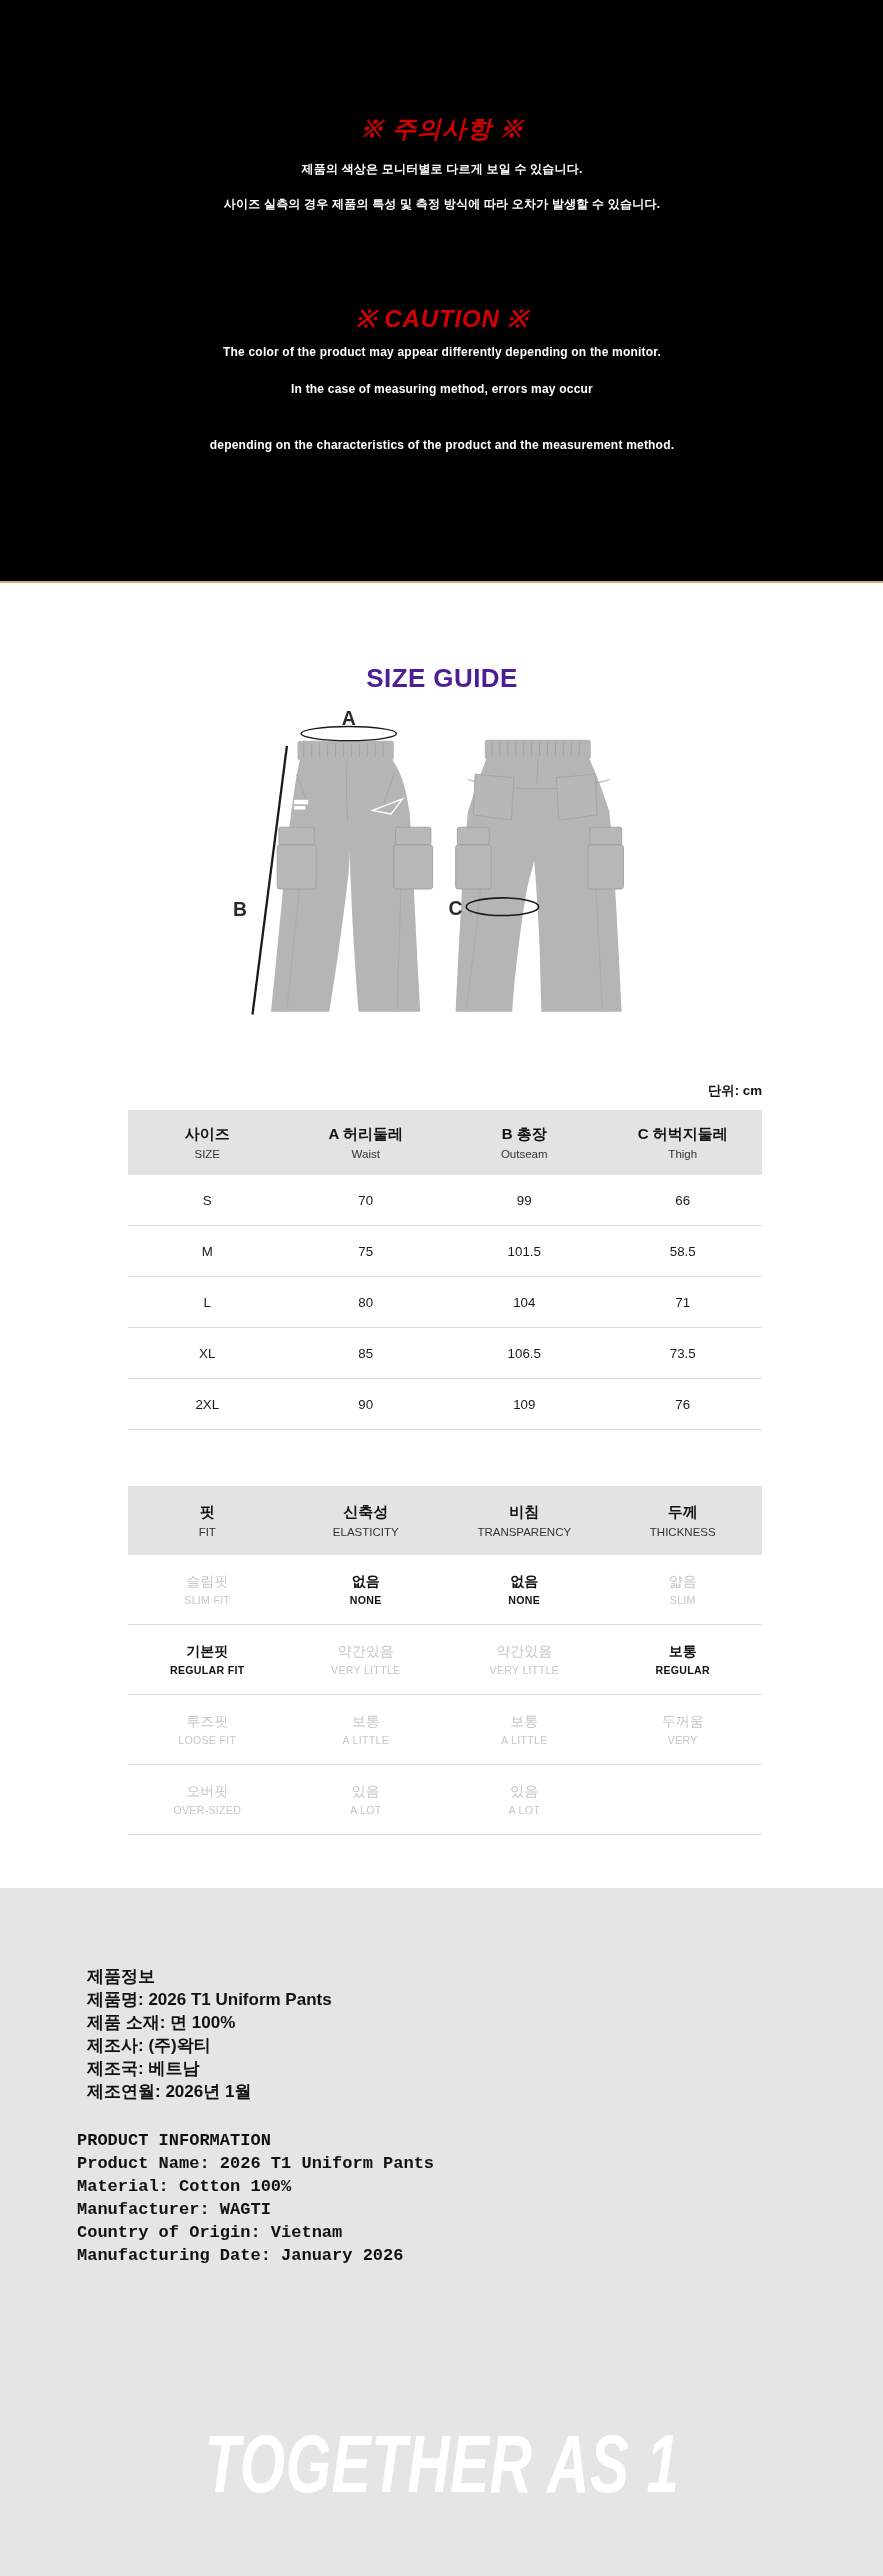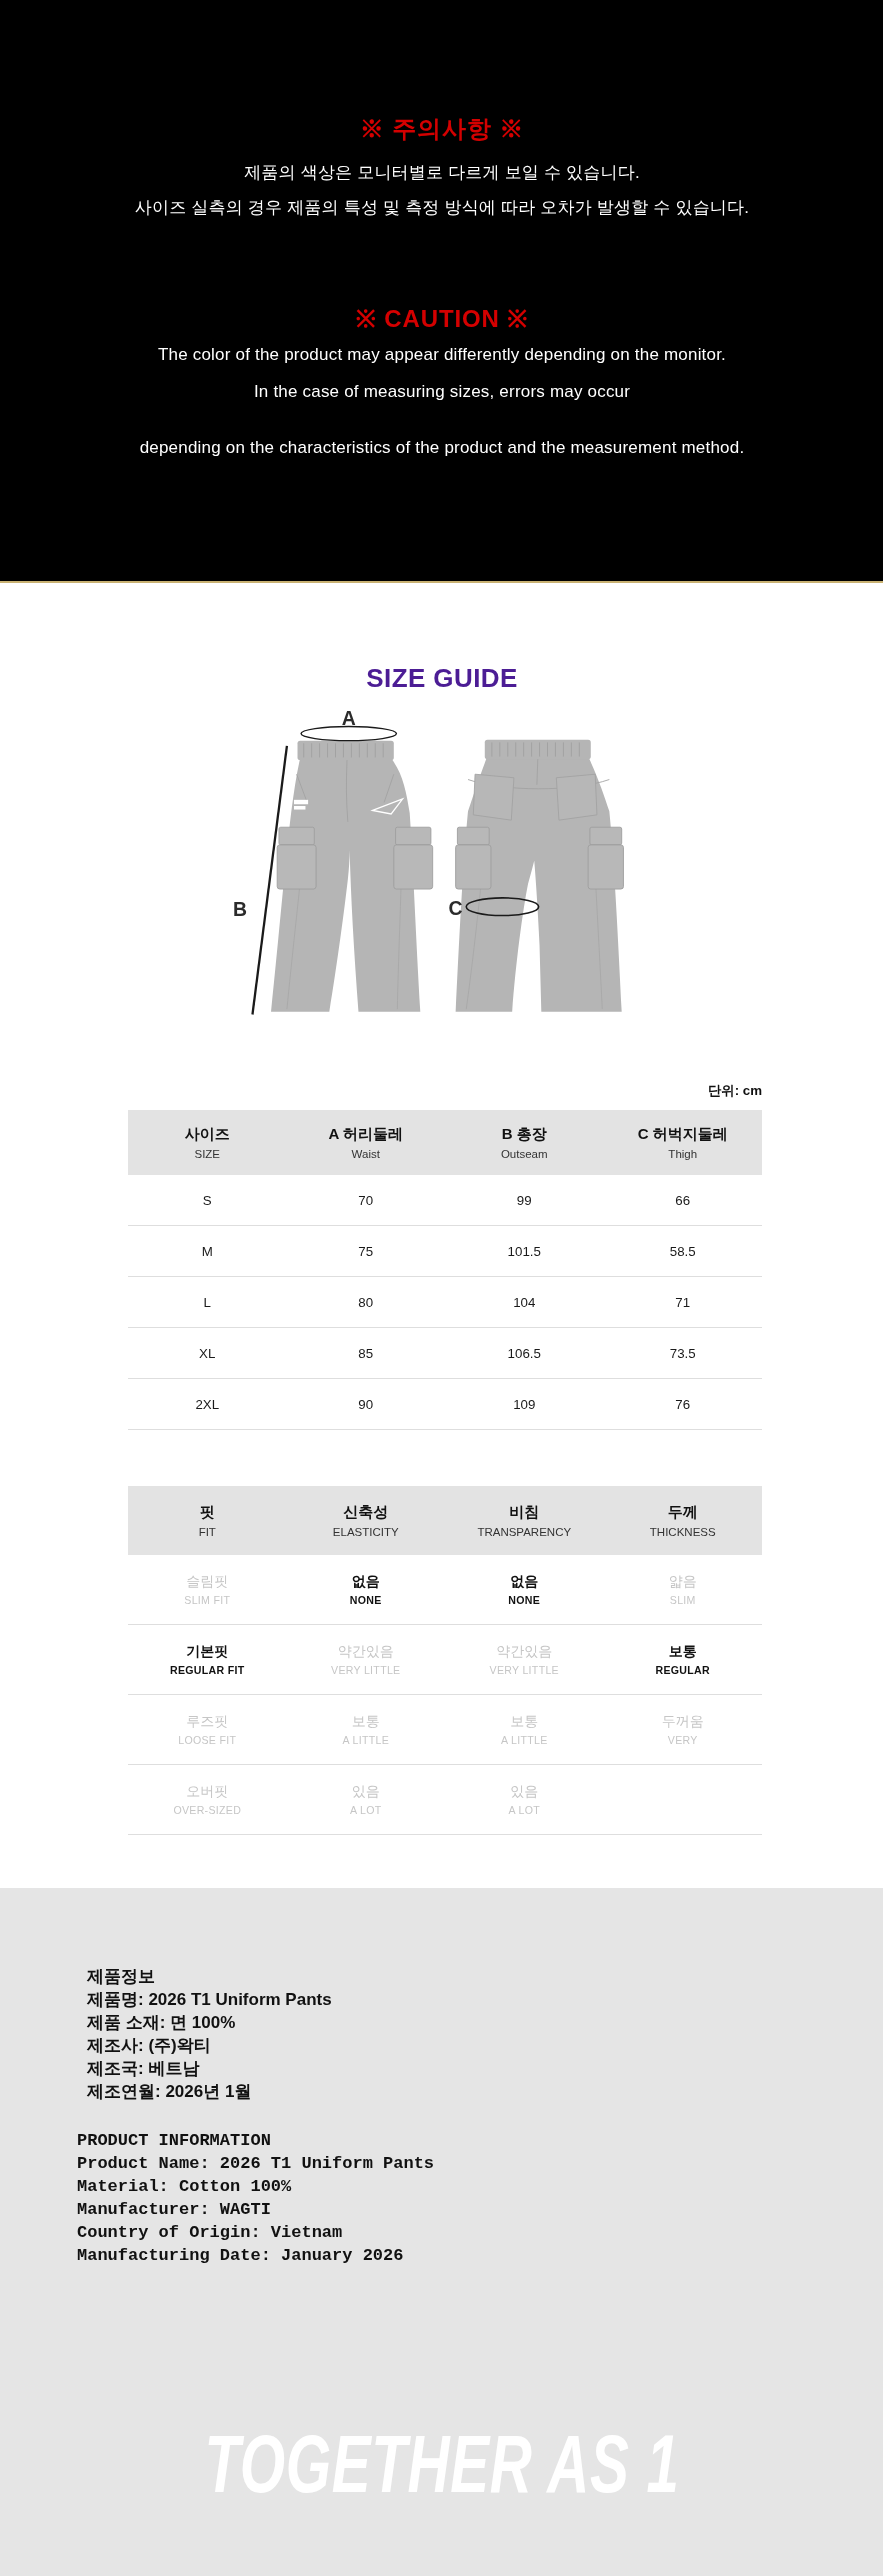--- a/index.html
+++ b/index.html
@@ -3,22 +3,22 @@
 <meta charset="utf-8">
 <style>
   html,body{margin:0;padding:0;background:#fff;}
   .page{position:relative;width:884px;height:2576px;overflow:hidden;
         font-family:"Liberation Sans",sans-serif;background:#fff;}
 
   
   .black-section{position:absolute;left:0;top:0;width:884px;height:581px;background:#000;}
   .gold-divider{position:absolute;left:0;top:581px;width:884px;height:1.8px;background:#c9b273;}
   .abs-center{position:absolute;left:0;width:884px;text-align:center;}
-  .notice-title{font-size:24px;font-weight:800;color:#d40000;letter-spacing:0.9px;}
-  .notice-line{font-size:17px;font-weight:400;color:#ffffff;letter-spacing:0.2px;}
+  .notice-title{font-size:24px;font-weight:800;color:#d40000;letter-spacing:0.9px;font-style:italic;}
+  .notice-line{font-size:12px;font-weight:700;color:#ffffff;letter-spacing:0.2px;}
   .kr-title{top:113px;}
   .kr-line1{top:161px;}
   .kr-line2{top:196px;}
   .en-title{top:301px;}
   .en-line1{top:345px;}
   .en-line2{top:382px;}
   .en-line3{top:438px;}
 
   
   .size-guide-title{top:663px;font-size:26px;font-weight:700;color:#4c1d95;letter-spacing:0.4px;}
@@ -59,21 +59,21 @@
 <body>
 
 <div class="page">
 
   <div class="black-section">
     <div class="abs-center notice-title kr-title">※ 주의사항 ※</div>
     <div class="abs-center notice-line kr-line1">제품의 색상은 모니터별로 다르게 보일 수 있습니다.</div>
     <div class="abs-center notice-line kr-line2">사이즈 실측의 경우 제품의 특성 및 측정 방식에 따라 오차가 발생할 수 있습니다.</div>
     <div class="abs-center notice-title en-title">※ CAUTION ※</div>
     <div class="abs-center notice-line en-line1">The color of the product may appear differently depending on the monitor.</div>
-    <div class="abs-center notice-line en-line2">In the case of measuring sizes, errors may occur</div>
+    <div class="abs-center notice-line en-line2">In the case of measuring method, errors may occur</div>
     <div class="abs-center notice-line en-line3">depending on the characteristics of the product and the measurement method.</div>
   </div>
   <div class="gold-divider"></div>
 
   <div class="abs-center size-guide-title">SIZE GUIDE</div>
 
   <svg class="pants-diagram" viewBox="0 0 540 390" xmlns="http://www.w3.org/2000/svg">
 
     <g>
       <path d="M110,68 C106,85 103,105 100,128 C93,185 86,270 77,355 L143,355 C152,300 160,240 164,205 Q166,186 166,172 Q168,250 176,355 L246,355 C241,270 238,190 234,130 C230,105 226,85 213,68 Z" fill="#b5b5b5"></path>

